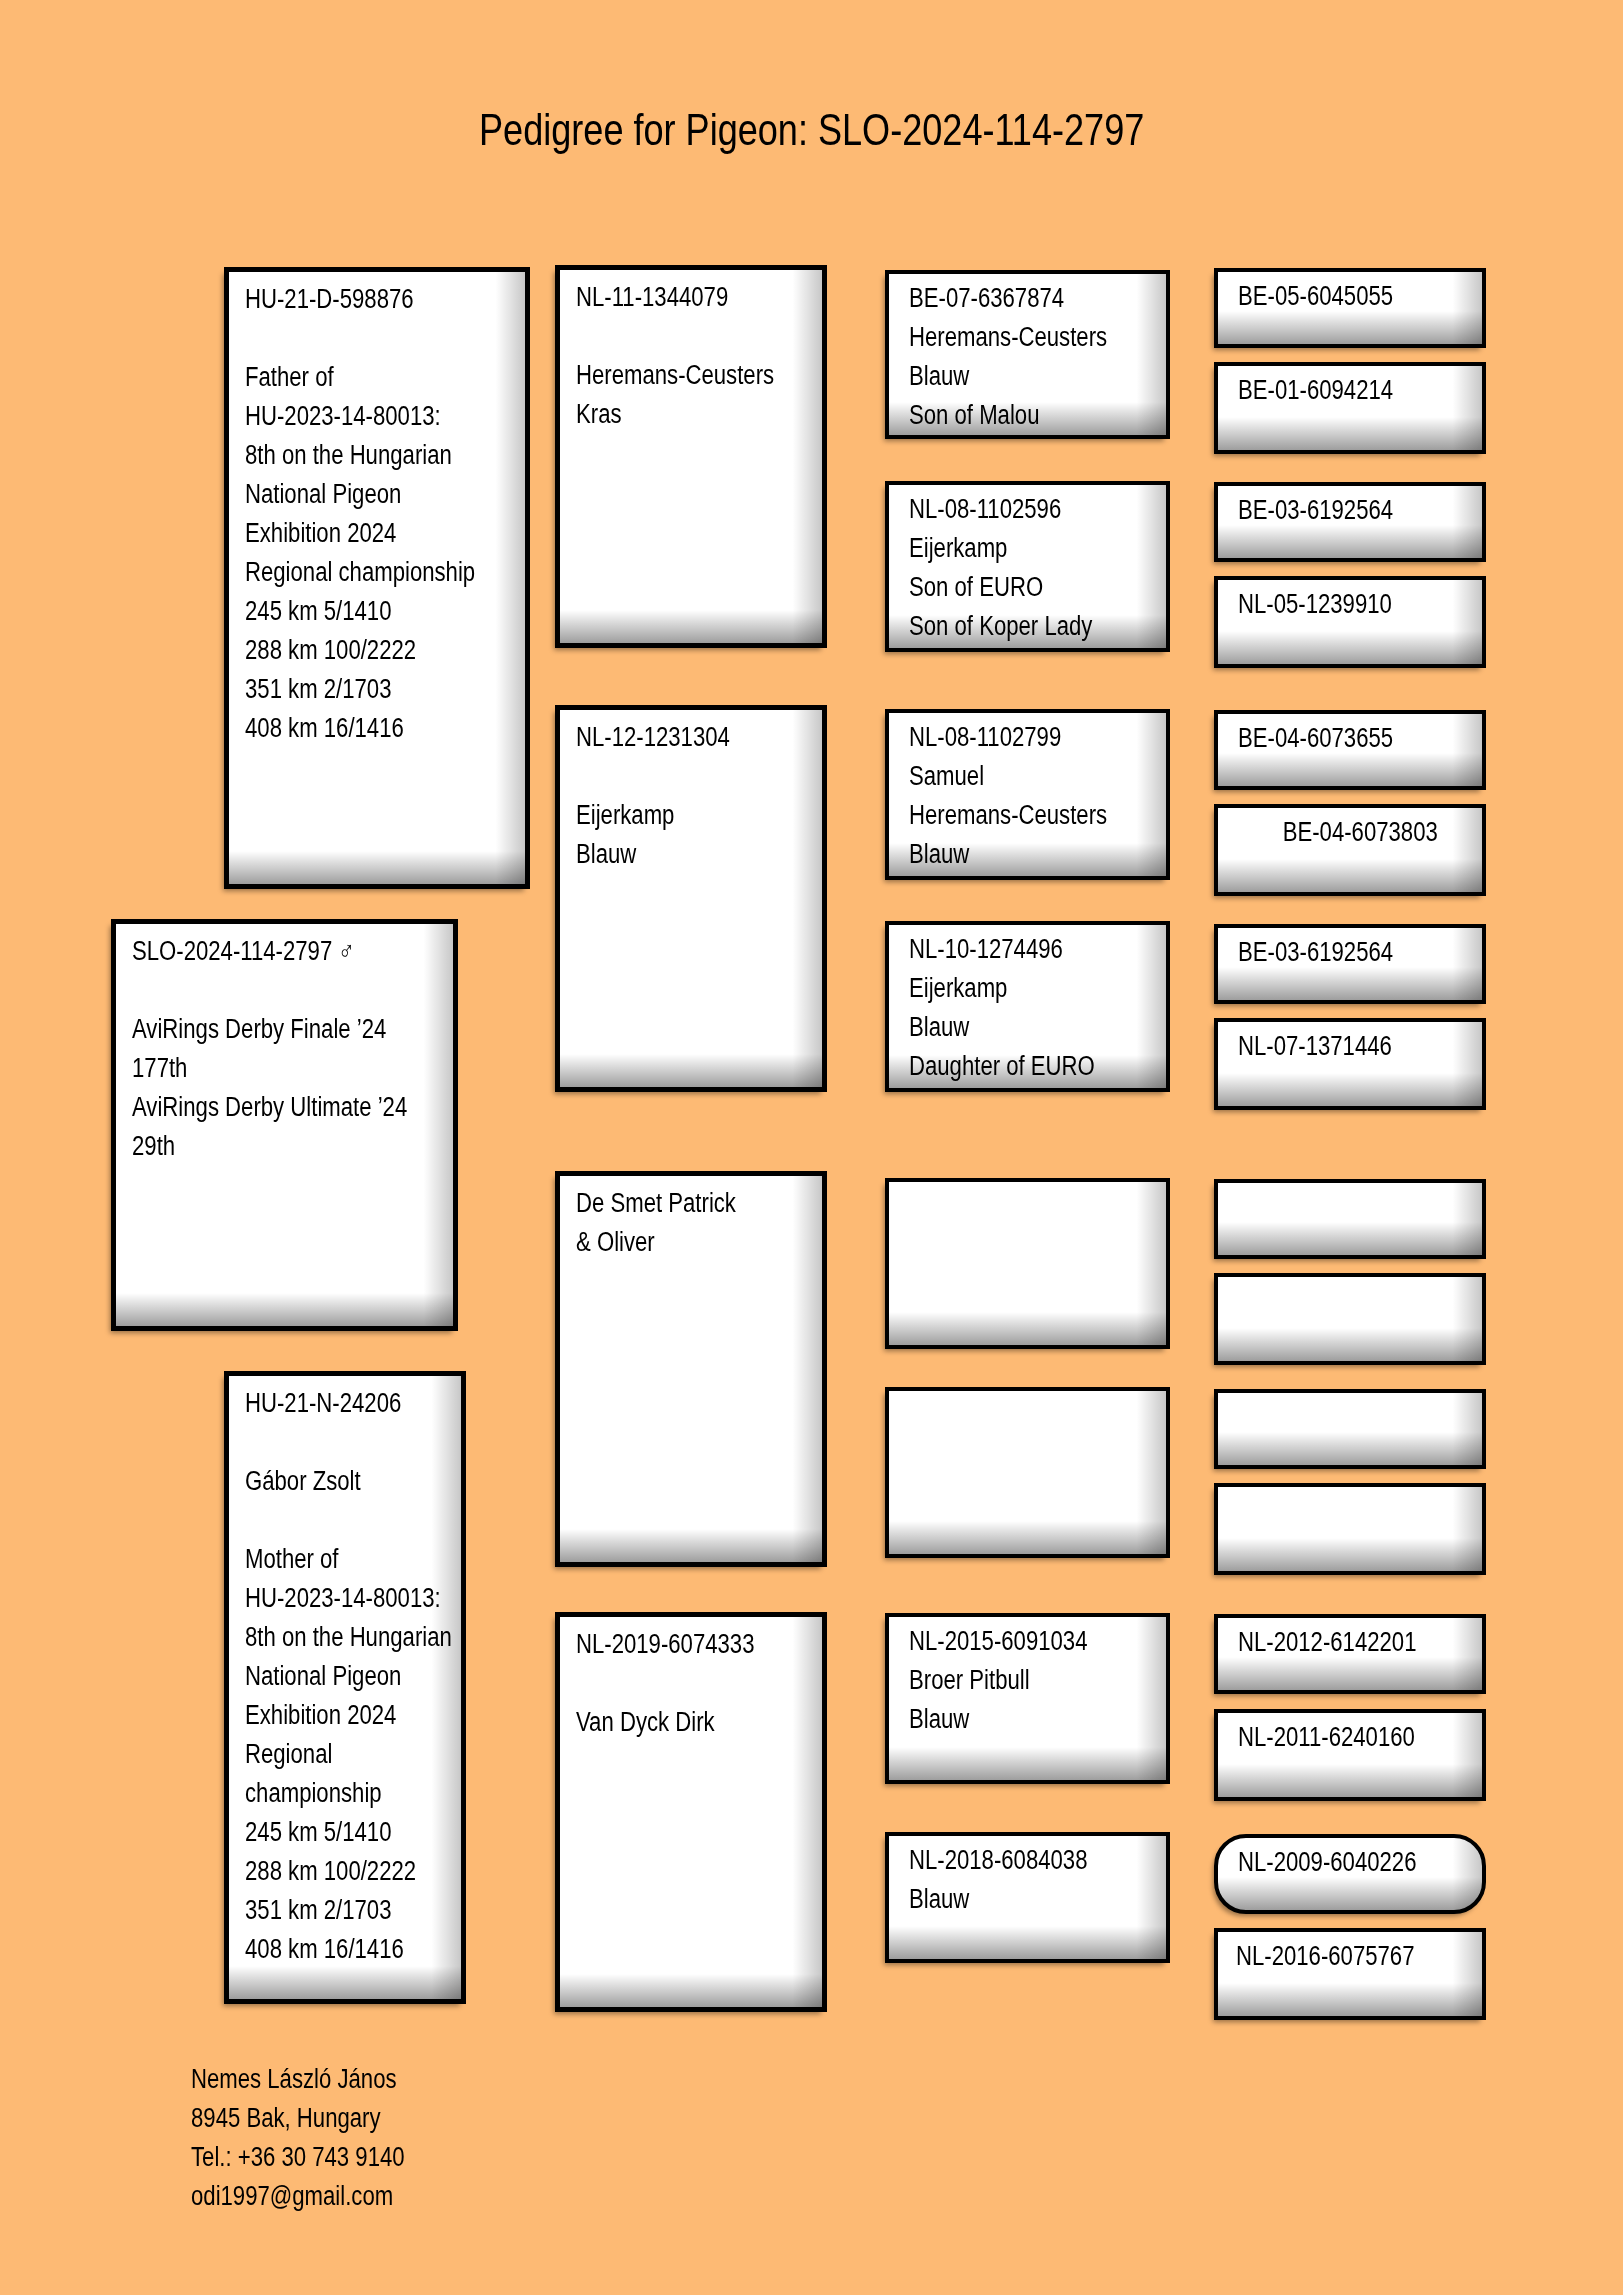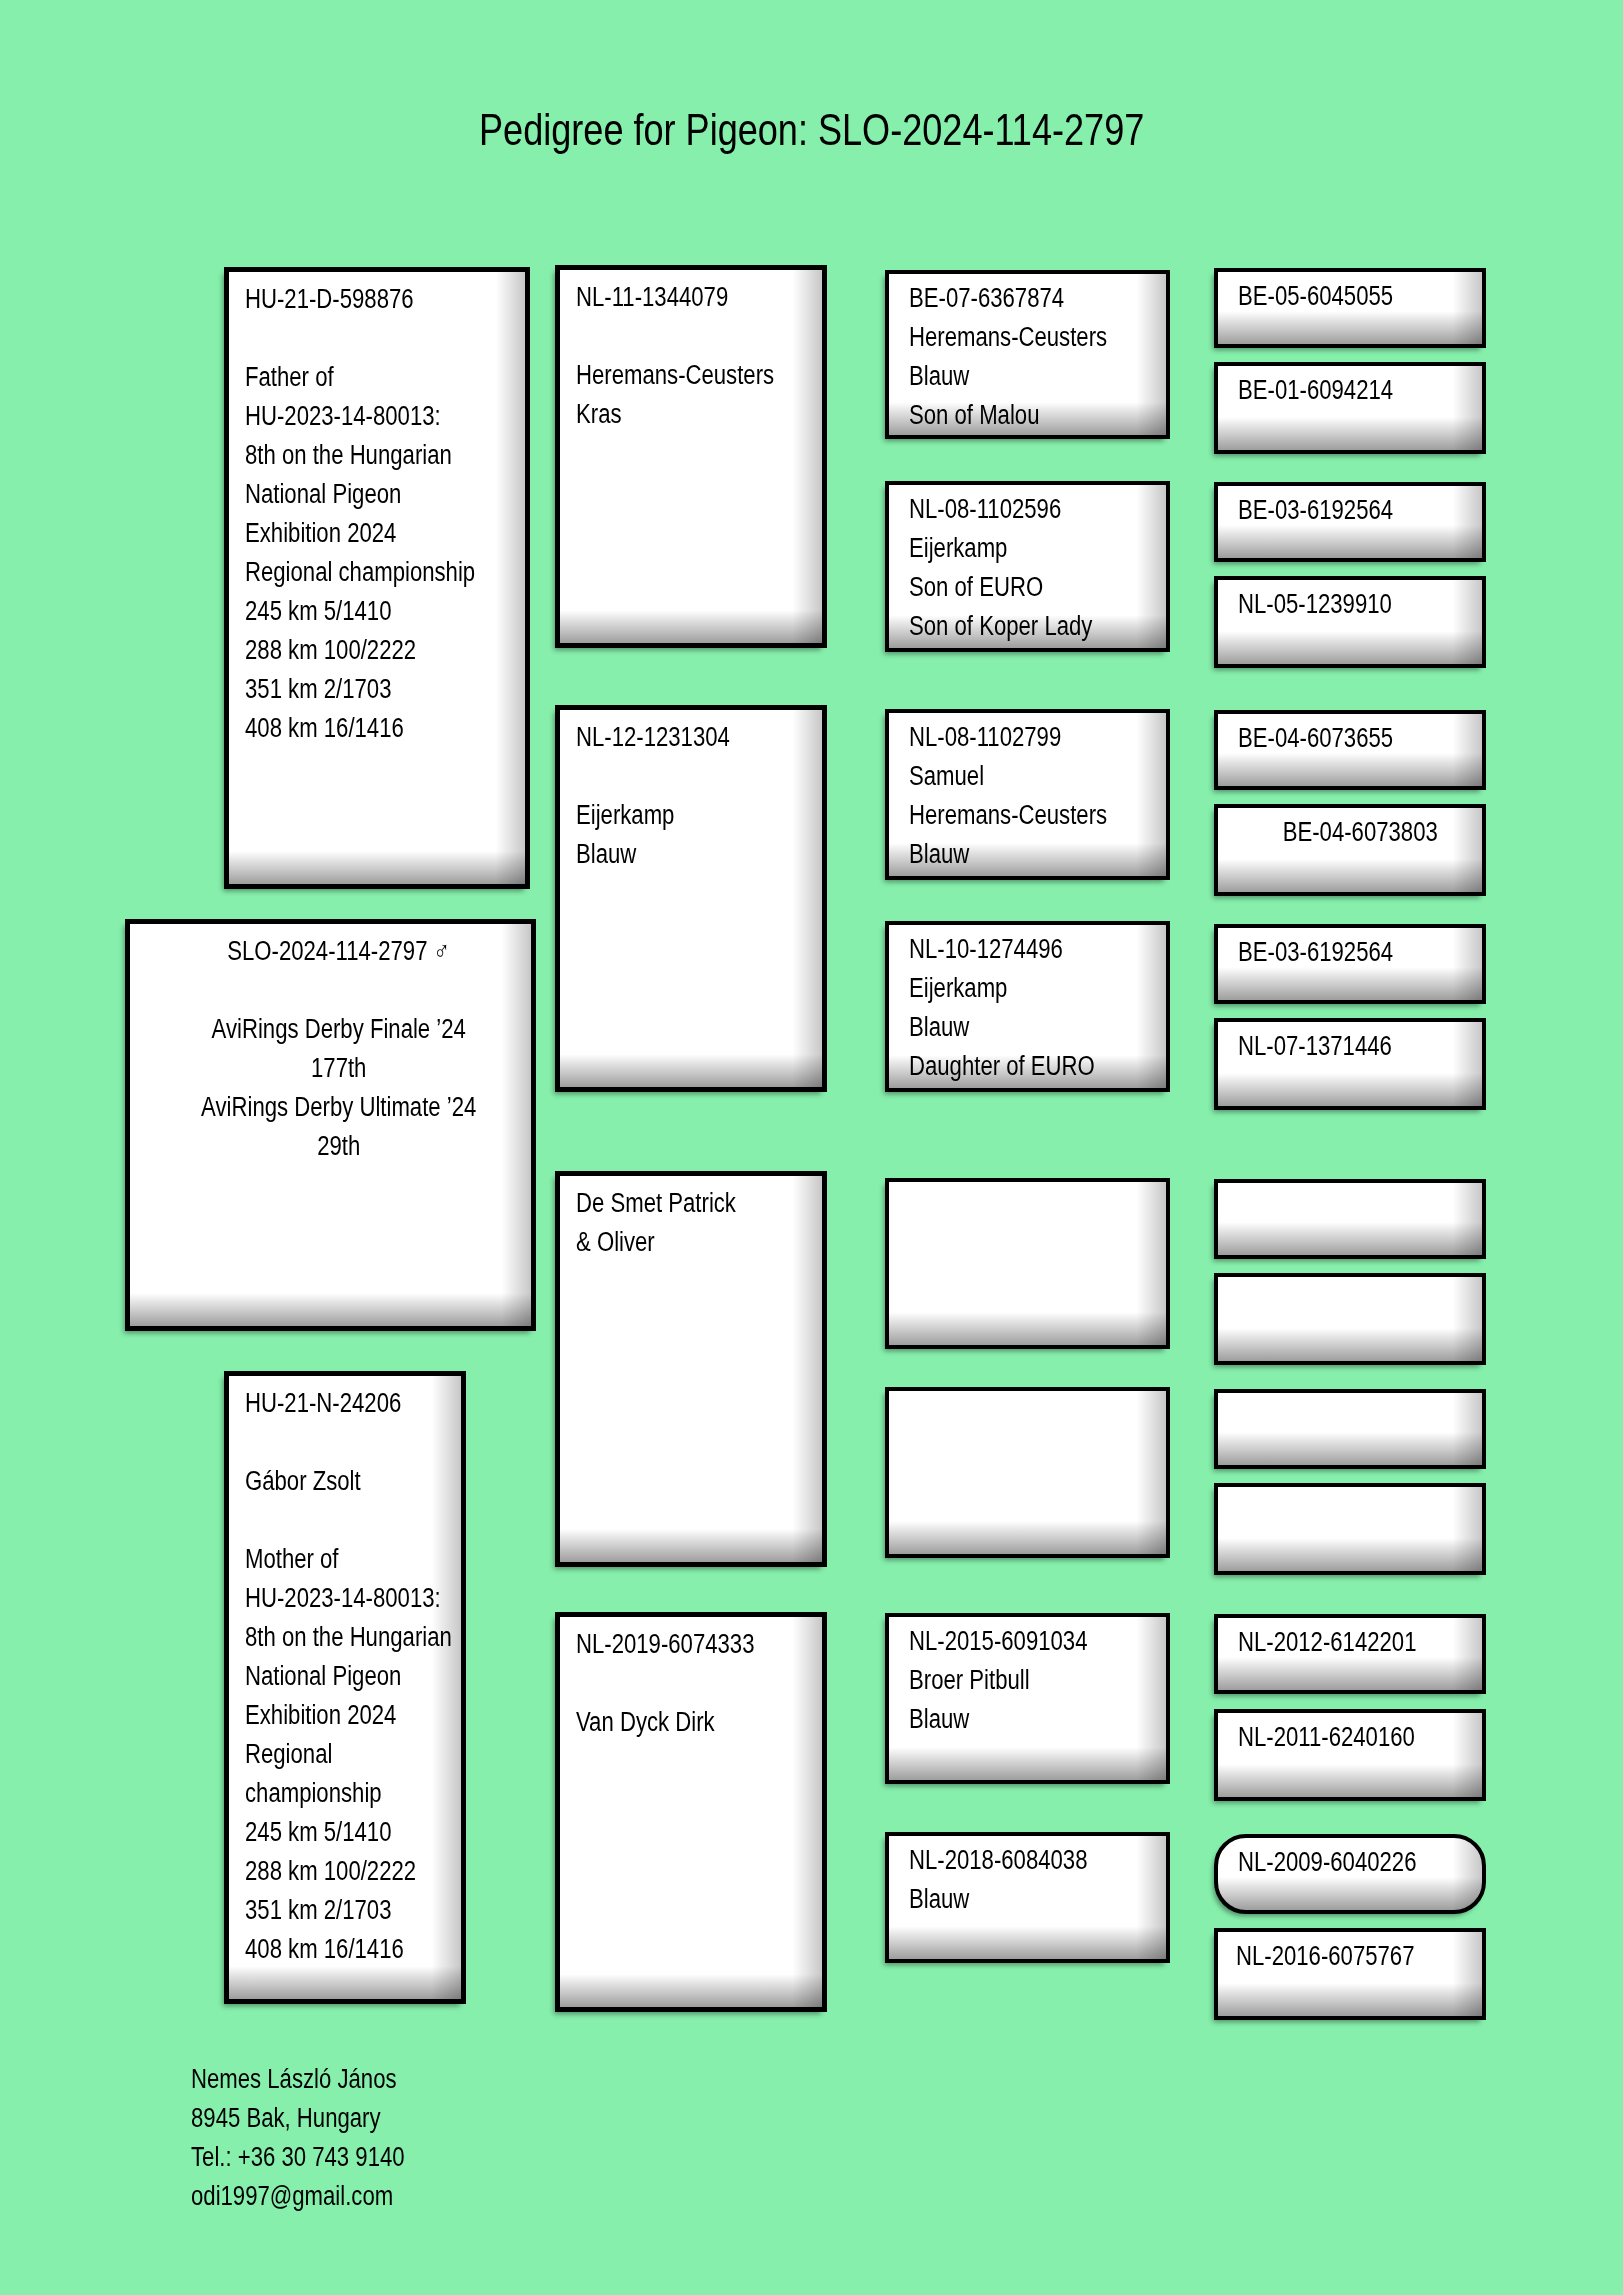--- a/index.html
+++ b/index.html
@@ -1,20 +1,20 @@
 <!DOCTYPE html>
 <html style="font-size:10.5px"><head>
 <meta charset="utf-8">
 <style>
   html,body{margin:0;padding:0;background:#ffffff;}
   #page{
     position:relative;
     width:1623px;
     height:2295px;
-    background:#86efac;
+    background:#fdba74;
     color:#000;
     font-family:"Liberation Sans","DejaVu Sans",sans-serif;
     overflow:hidden;
   }
   .title{
     position:absolute;
     top:105px;left:0;width:100%;
     text-align:center;
     font-size:44px;
     font-weight:400;
@@ -54,21 +54,21 @@
     transform-origin:0 0;
   }
 </style>
 </head>
 <body>
 
 <div id="page">
 
   <div class="title"><span class="narrow">Pedigree for Pigeon: SLO-2024-114-2797</span></div>
 
-  <div class="pbox" style="left:125px;top:919px;width:411px;height:412px;text-align:center;">
+  <div class="pbox" style="left:111px;top:919px;width:347px;height:412px;">
     <div class="txt">SLO-2024-114-2797 ♂
 
 AviRings Derby Finale ’24
 177th
 AviRings Derby Ultimate ’24
 29th</div>
   </div>
 
   <div class="pbox" style="left:224px;top:267px;width:306px;height:622px;">
     <div class="txt">HU-21-D-598876

